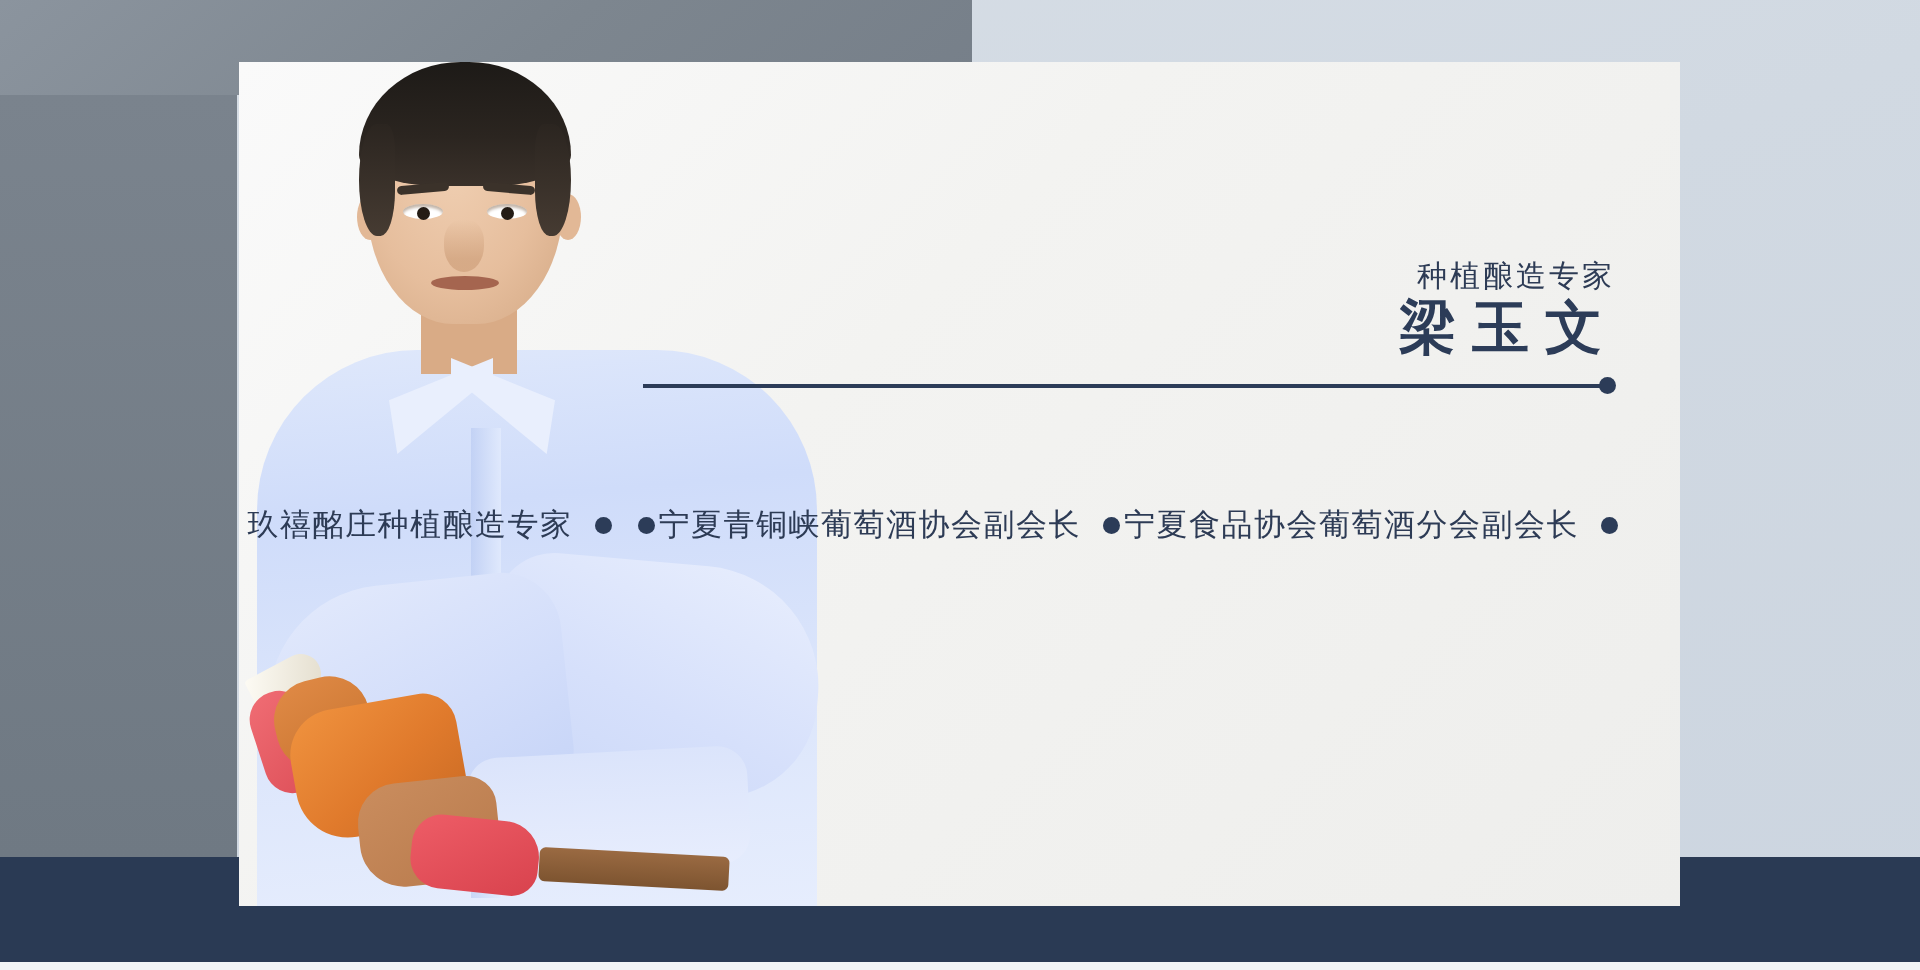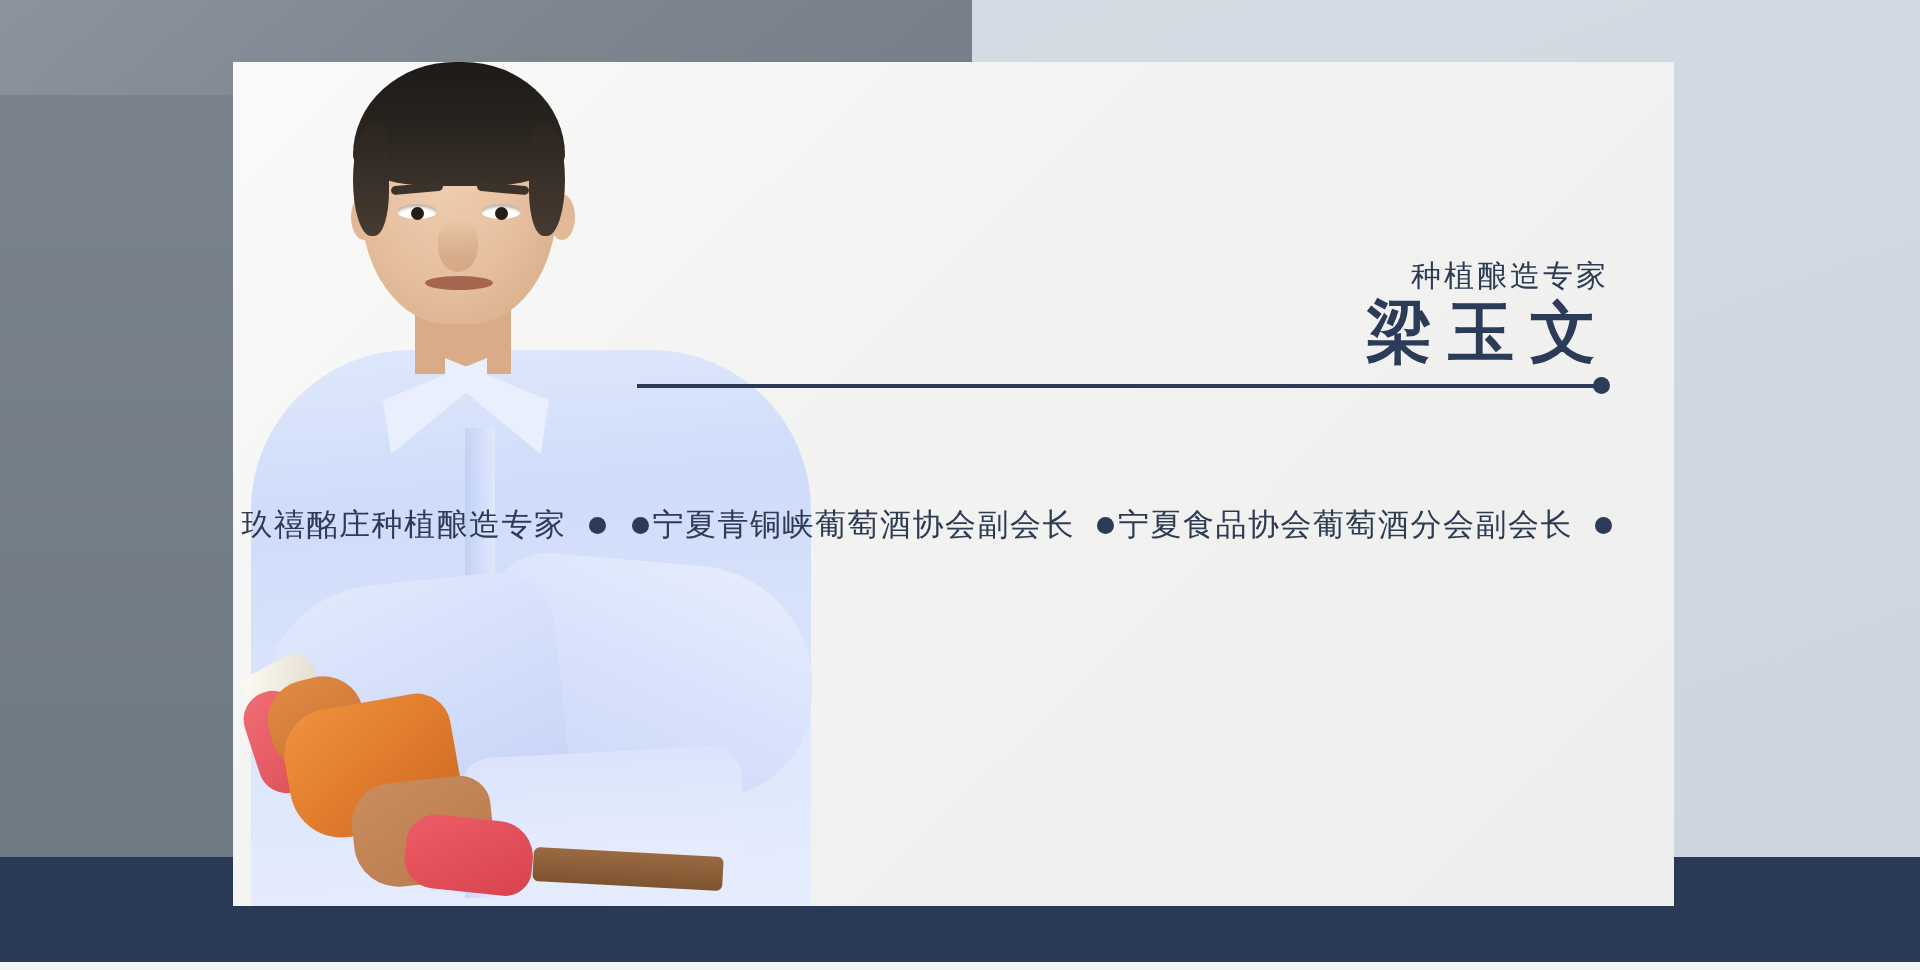--- a/index.html
+++ b/index.html
@@ -51,21 +51,21 @@
   .bg-white-strip-bottom {
     position: absolute;
     left: 0; top: 962px;
     width: 1920px; height: 8px;
     background: #f2f4f6;
   }
 
   
   .card {
     position: absolute;
-    left: 233px;
+    left: 239px;
     top: 62px;
     width: 1441px;
     height: 844px;
     background: linear-gradient(135deg, #fafafa 0%, #f3f3f1 40%, #eeeeec 100%);
     overflow: hidden;
   }
 
   
   .portrait {
     position: absolute;
@@ -273,21 +273,21 @@
     color: #2d3b55;
     font-weight: 500;
     text-align: right;
     white-space: nowrap;
   }
   .name {
     position: absolute;
     right: 62px;
     top: 236px;
     font-family: "Liberation Serif", "DejaVu Serif", serif;
-    font-size: 66px;
+    font-size: 57px;
     font-weight: 700;
     letter-spacing: 16px;
     color: #2c3c58;
     text-align: left;
     white-space: nowrap;
     line-height: 1.05;
   }
 
   .divider {
     position: absolute;

